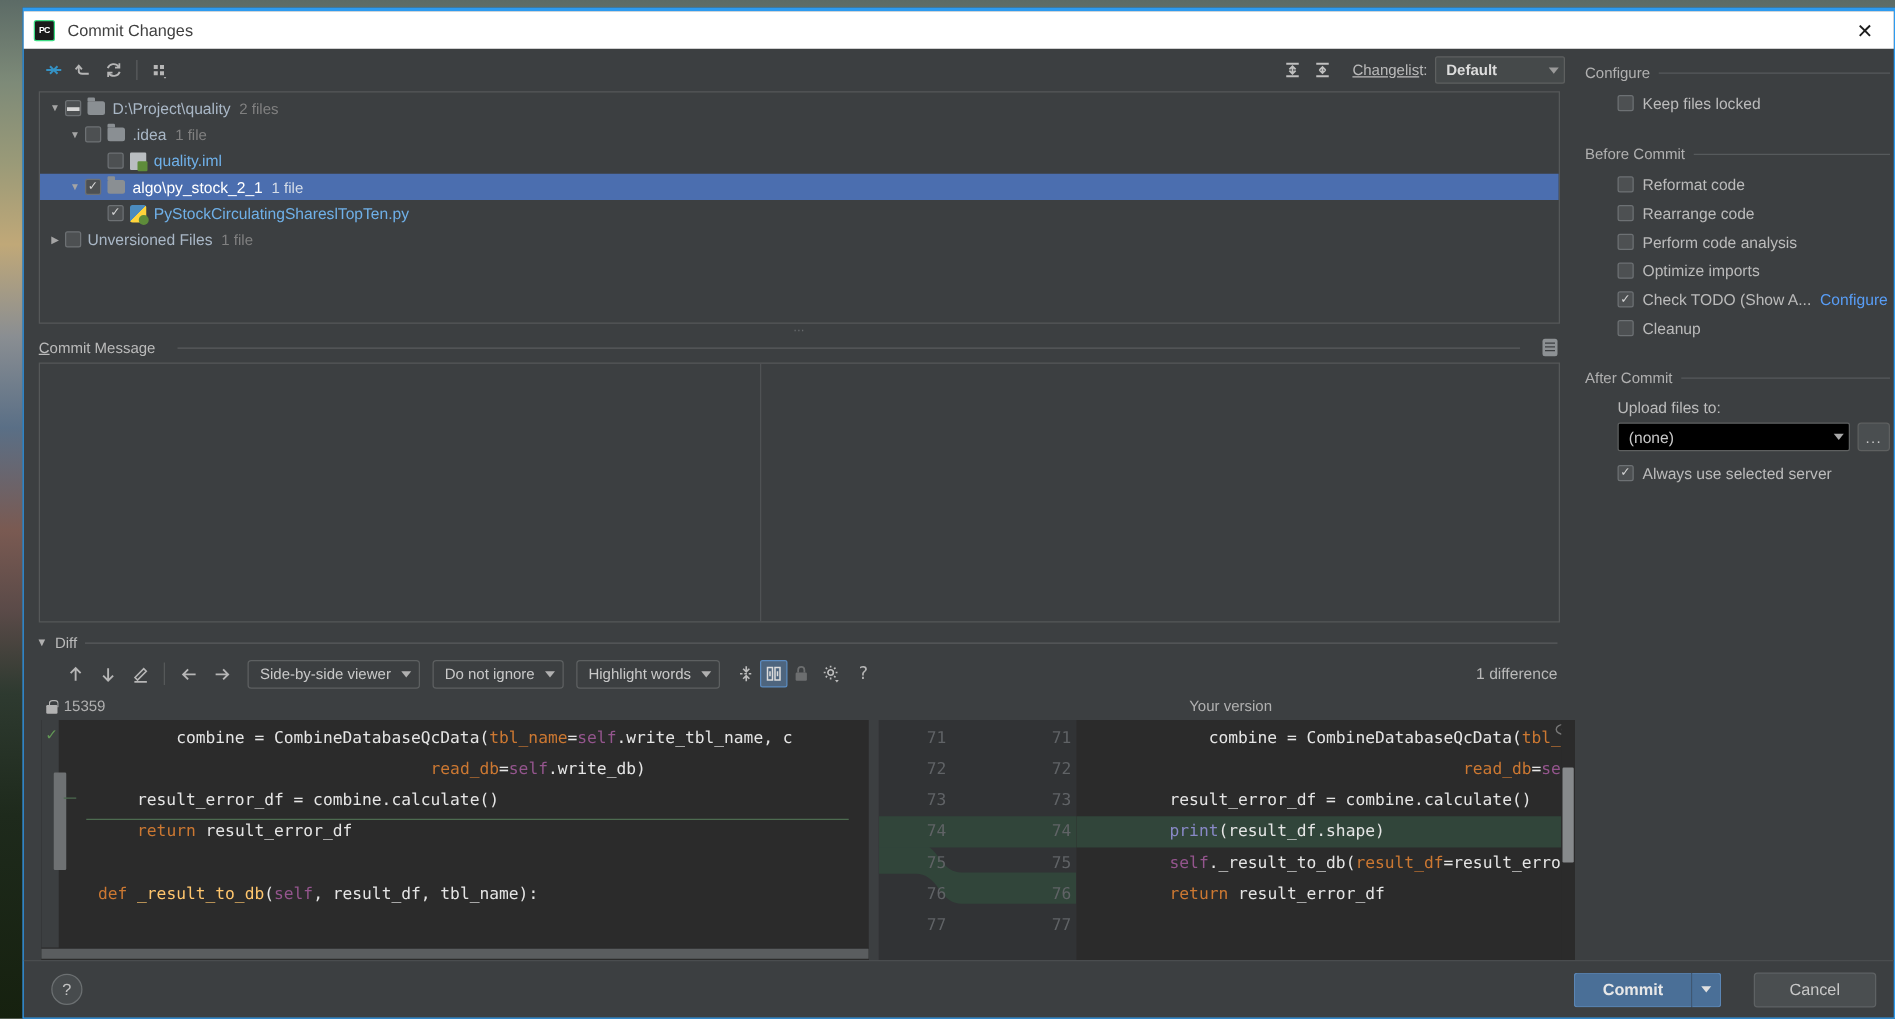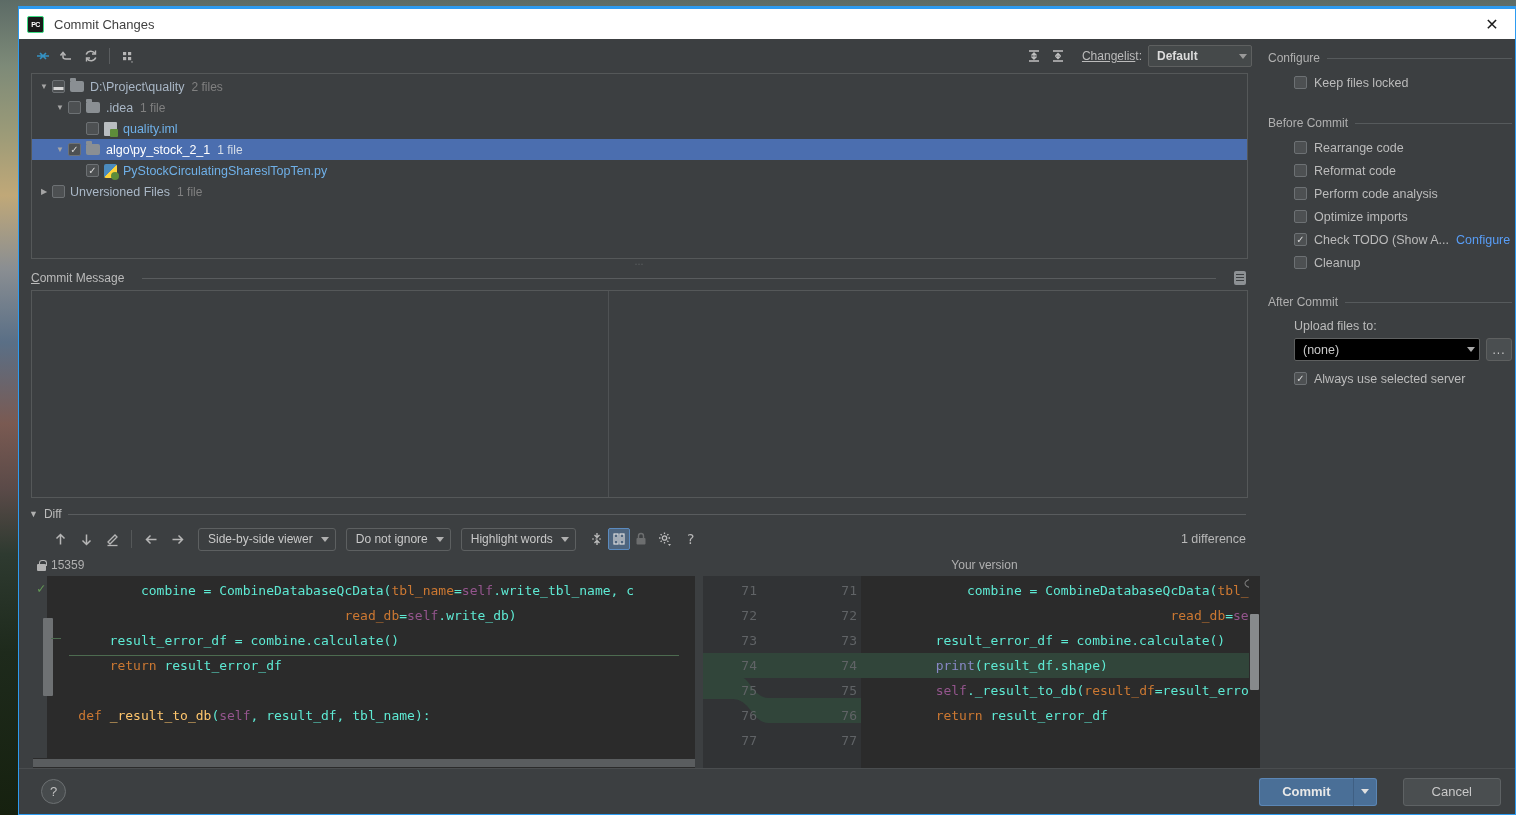--- a/index.html
+++ b/index.html
@@ -295,21 +295,21 @@
 
   .hl-added { background: #31453a; }
   .mid-row.hl-added { background: #31453a; }
 
   
   .kw { color: #cc7832; text-align: center; }
   .kw2 { color: #8888c6; }
   .self { color: #94558d; }
   .param { color: #cc7832; }
   .fn { color: #ffc66d; }
-  .txt { color: #5eead4; }
+  .txt { color: #e5e5e5; }
 
   
   .left-check {
     position: absolute; left: 4px; top: 4px;
     color: #629755; font-size: 14px; font-weight: bold;
   }
   .chevron-strip {
     position: absolute; left: 0; top: 0; bottom: 0; width: 14px;
     background: #3c3f41;
   }
@@ -730,25 +730,25 @@
         <span class="box"></span>
         <span>Keep files locked</span>
       </div>
 
       <div class="grp-head" style="margin-top:22px">
         <span class="t">Before Commit</span>
         <span class="rule"></span>
       </div>
       <div class="opt-row">
         <span class="box"></span>
-        <span>Rearrange code</span>
+        <span>Reformat code</span>
       </div>
       <div class="opt-row">
         <span class="box"></span>
-        <span>Reformat code</span>
+        <span>Rearrange code</span>
       </div>
       <div class="opt-row">
         <span class="box"></span>
         <span>Perform code analysis</span>
       </div>
       <div class="opt-row">
         <span class="box"></span>
         <span>Optimize imports</span>
       </div>
       <div class="opt-row">

